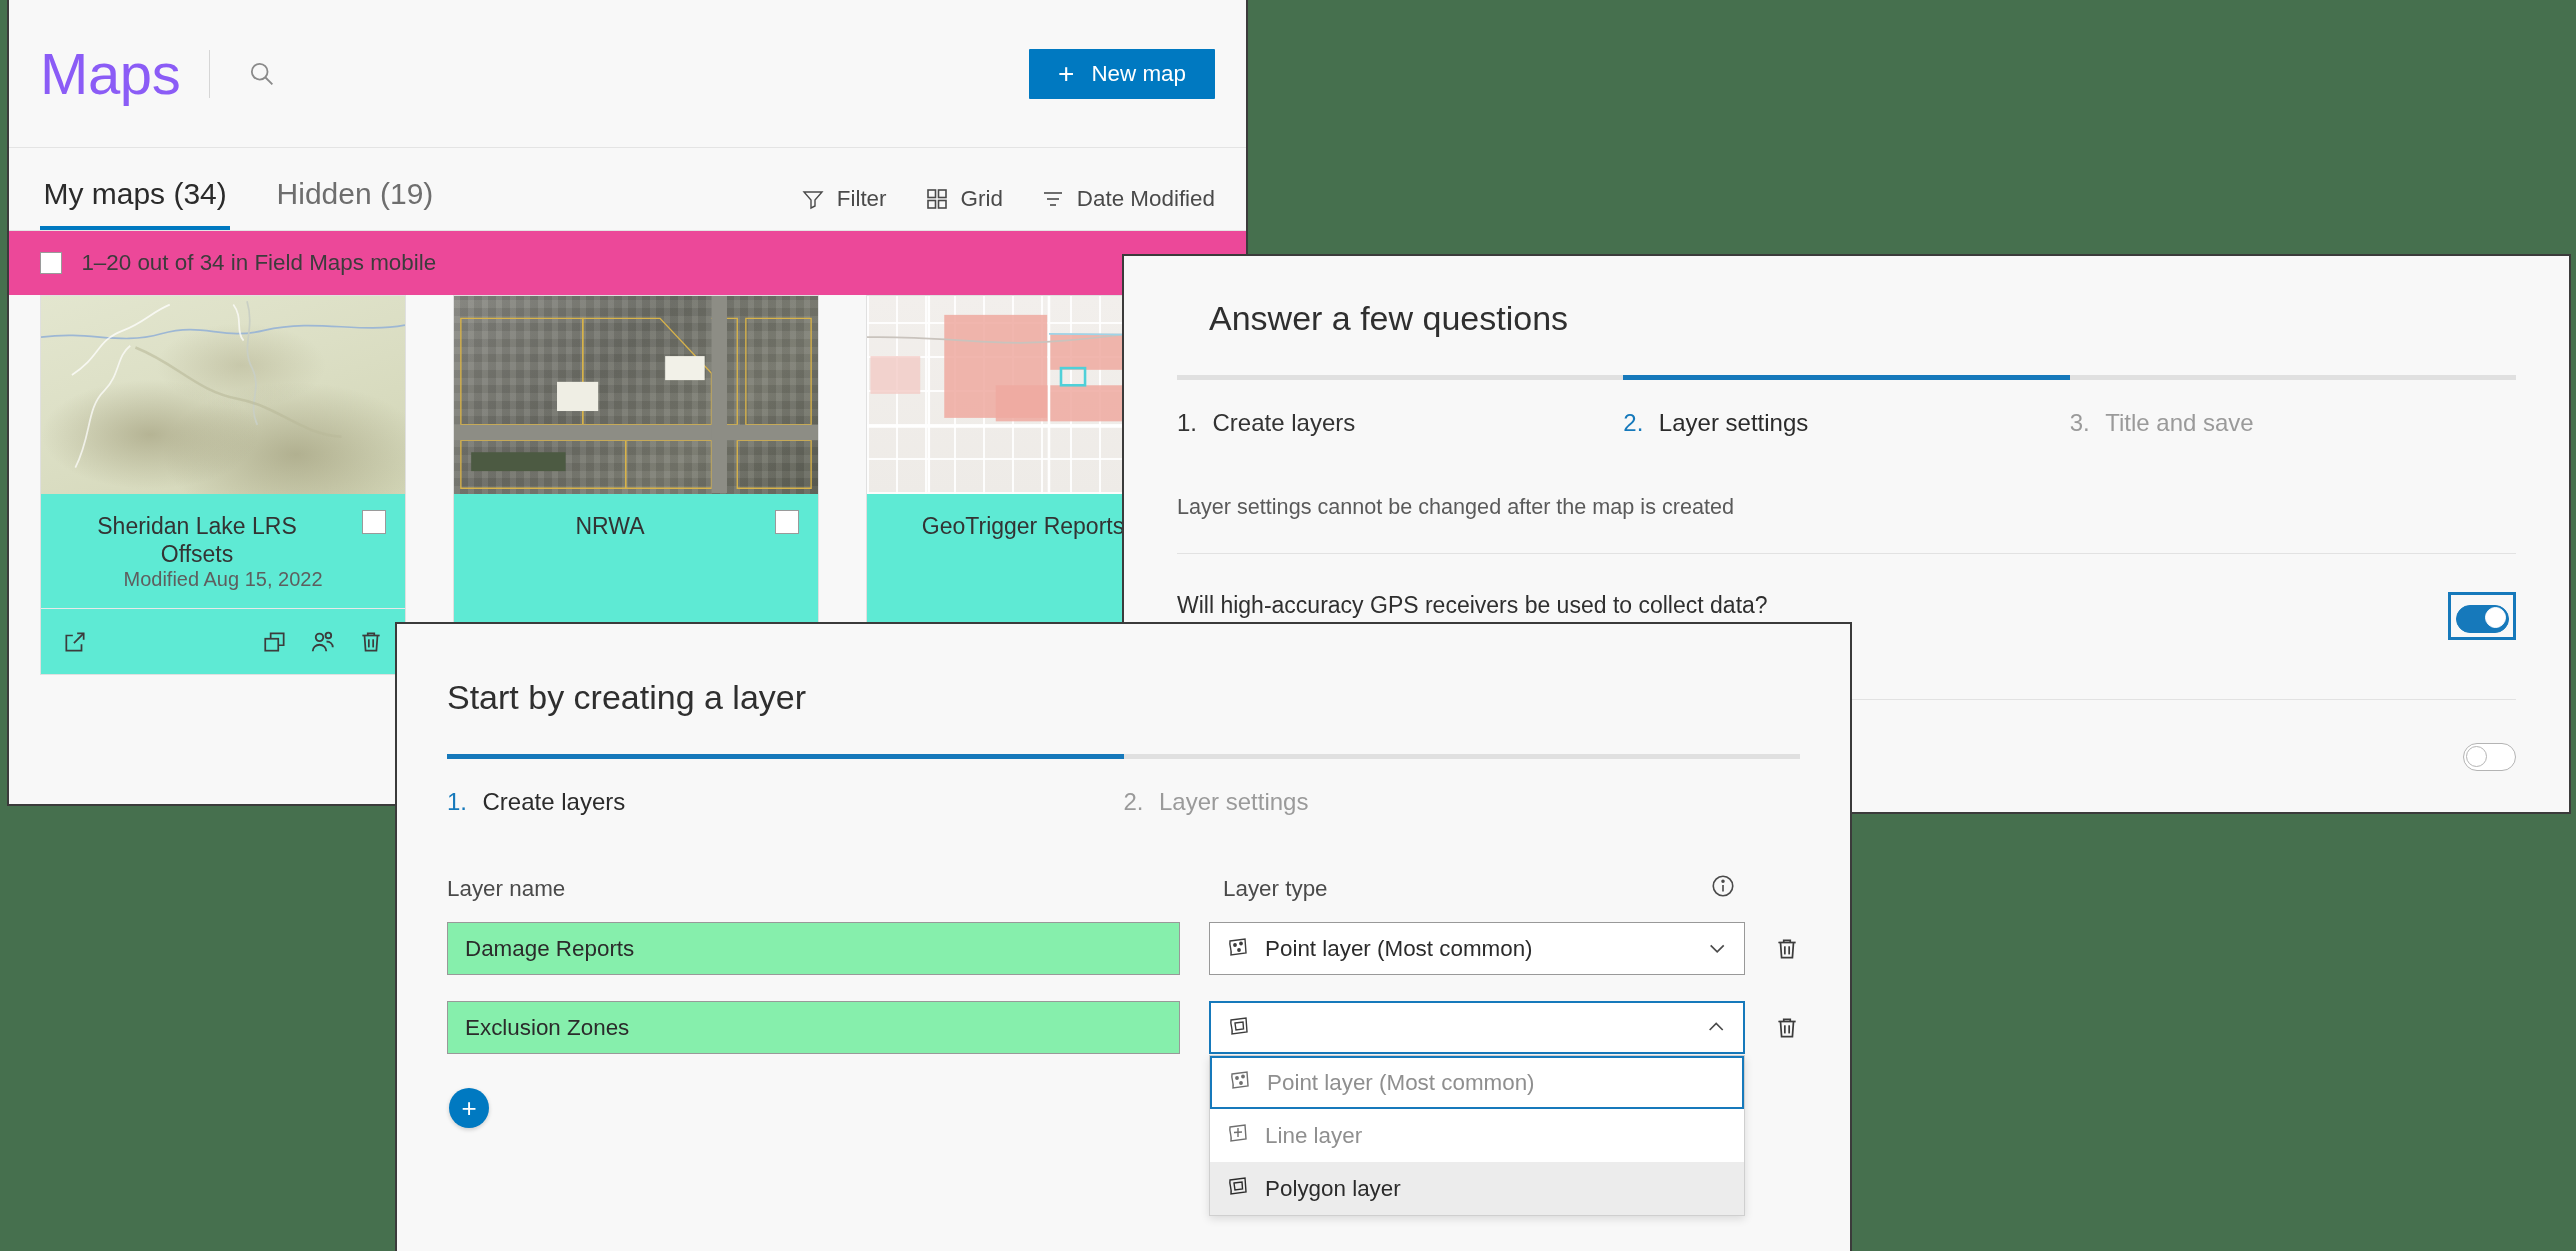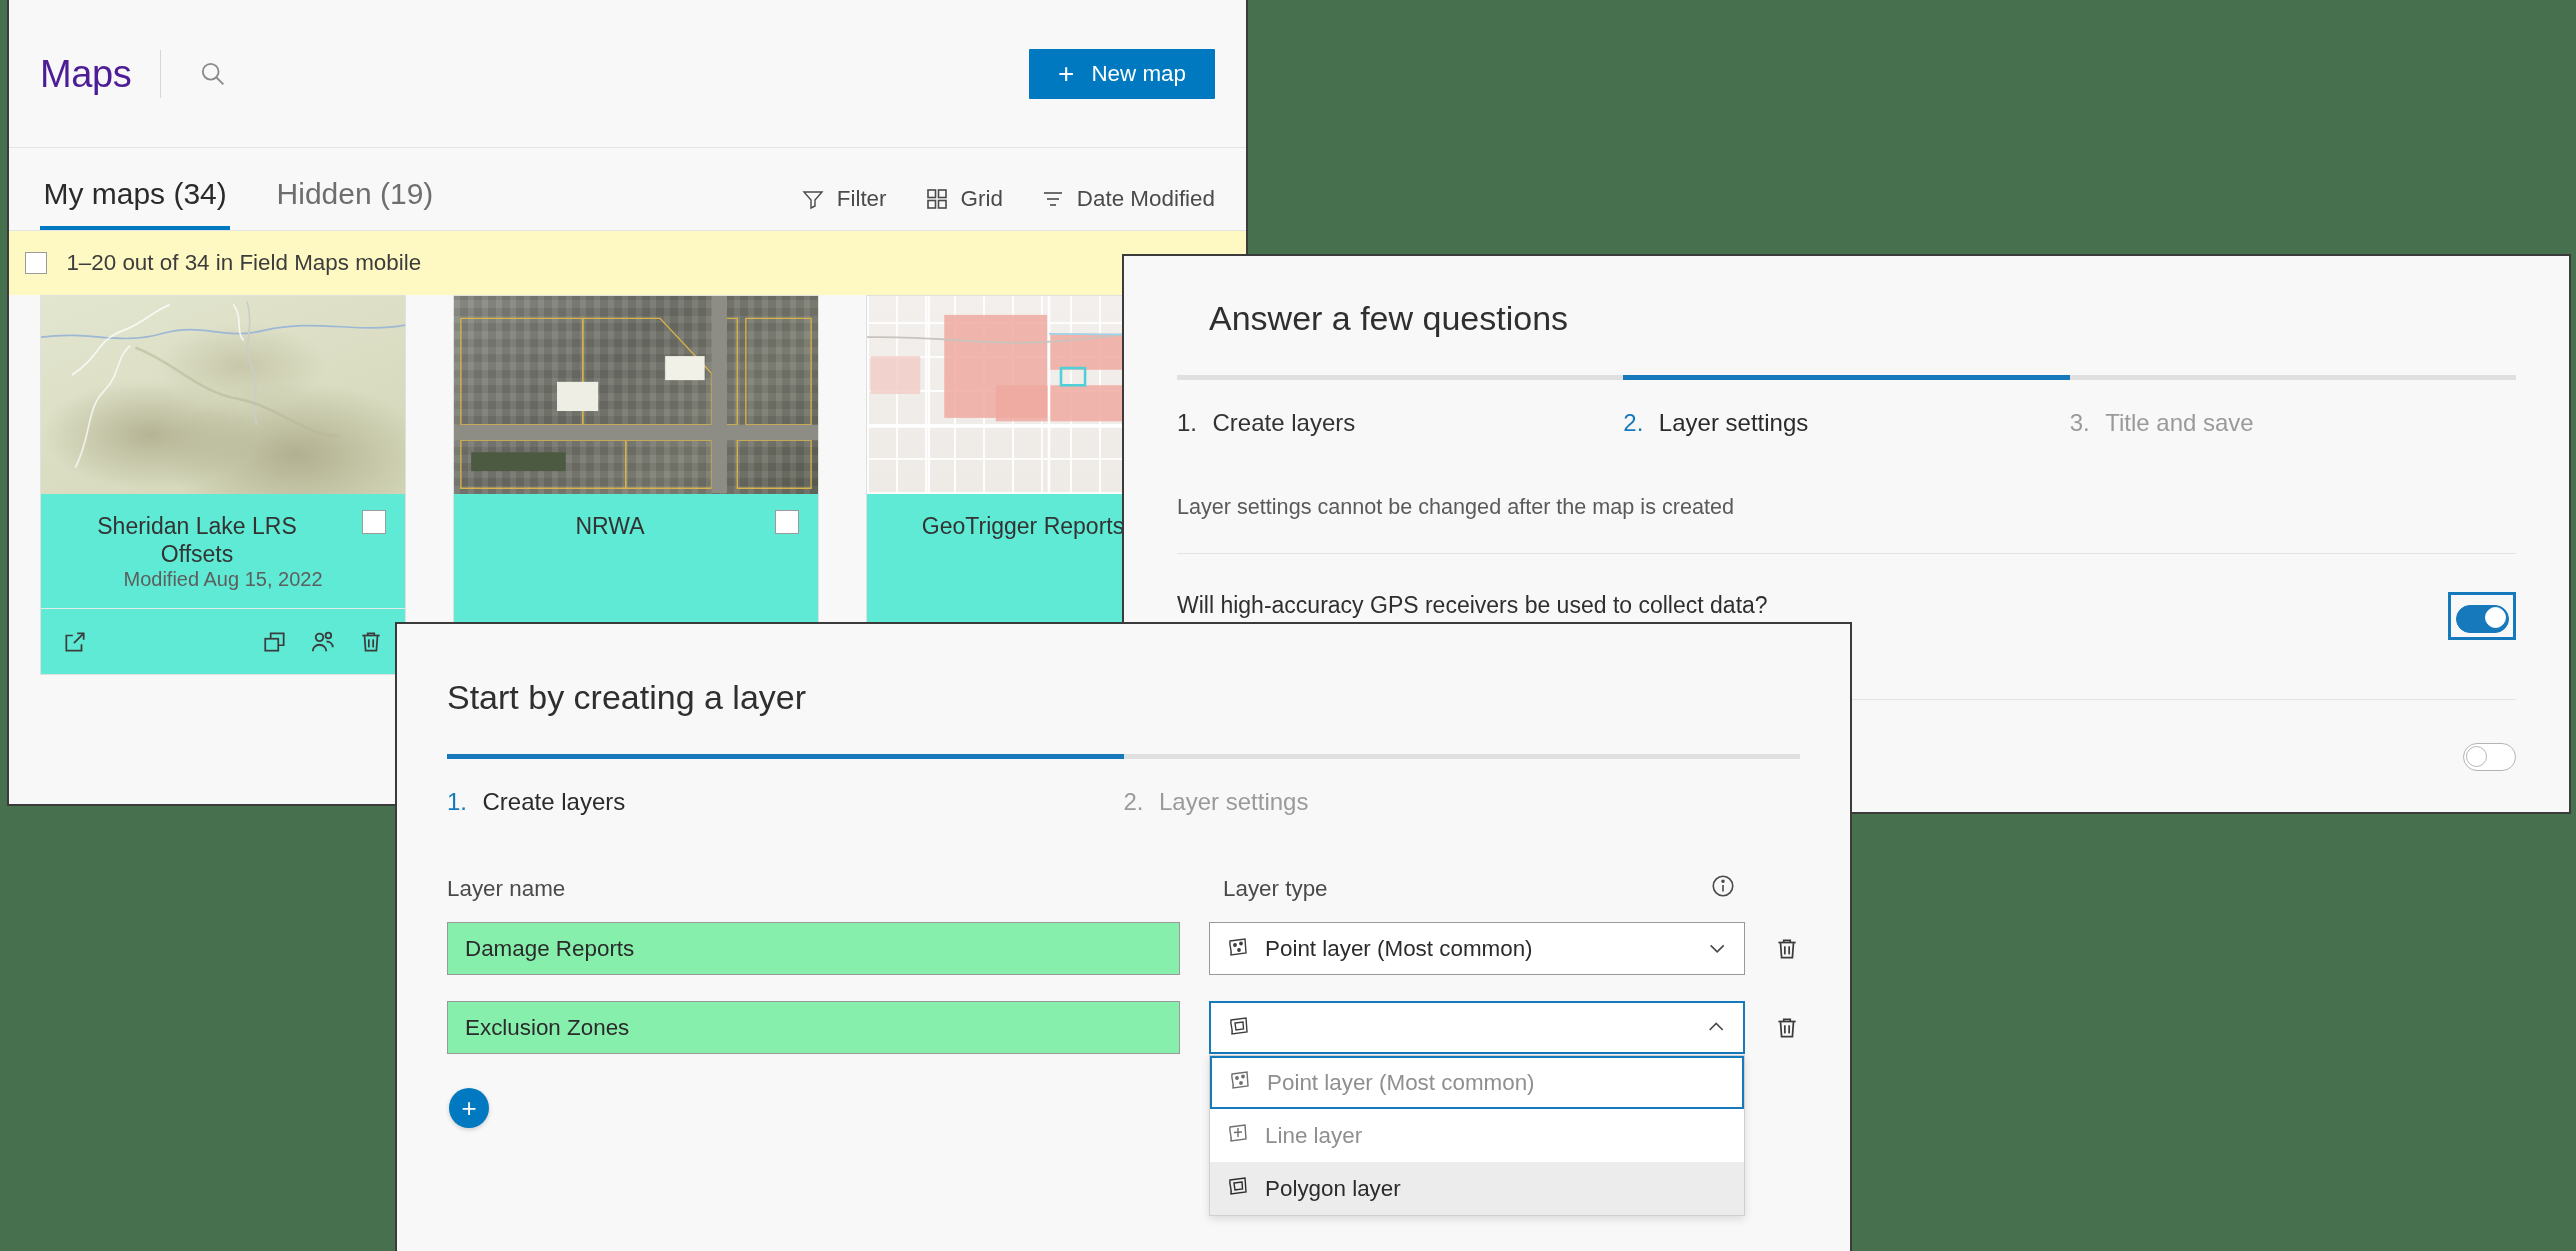--- a/index.html
+++ b/index.html
@@ -18,21 +18,21 @@
   #maps-window {
     position:absolute; left:7px; top:0px; width:1241px; height:806px;
     background:#f8f8f8; border:2.6px solid #3b3b3b; border-top:none;
     overflow:hidden;
   }
   .maps-header {
     height:148px; display:flex; align-items:center; padding:0 31px;
     border-bottom:0.9px solid #e4e4e4; background:#f8f8f8;
   }
   .maps-title {
-    font-size:38px; font-weight:400; color:#4c1d95; letter-spacing:-0.4px;
+    font-size:58px; font-weight:400; color:#8b5cf6; letter-spacing:-0.4px;
     line-height:1;
   }
   .hdr-divider { width:0.9px; height:48px; background:#d6d6d6; margin:0 29px; }
   .search-icon-btn {
     width:45px; height:45px; display:flex; align-items:center; justify-content:center;
     cursor:pointer;
   }
   .search-icon-btn svg { display:block; }
   .hdr-spacer { flex:1; }
   .new-map-btn {
@@ -53,22 +53,22 @@
   }
   .tab.active { color:#2b2b2b; border-bottom-color:#0079c1; }
   .tabs-spacer { flex:1; }
   .toolbtn {
     display:flex; align-items:center; gap:12px; margin-left:38px; padding-bottom:19px;
     color:#4a4a4a; font-size:22.4px; cursor:pointer; line-height:1;
   }
   .toolbtn svg { display:block; }
 
   .selectbar {
-    height:64px; display:flex; align-items:center; padding:0 16px; gap:19px;
-    background:#fef9c3;
+    height:64px; display:flex; align-items:center; padding:0 31px; gap:19px;
+    background:#ec4899;
   }
   .sq-checkbox {
     width:22.4px; height:22.4px; border:1.7px solid #9a9a9a; background:#fff;
     display:inline-block; cursor:pointer; flex:none;
   }
   .selectbar-label { font-size:22.4px; color:#3c3c3c; }
 
   .cards-row { display:flex; gap:47px; padding:0 31px; }
   .map-card {
     width:366px; background:#5eead4; border:0.9px solid #e0e0e0; flex:none;

